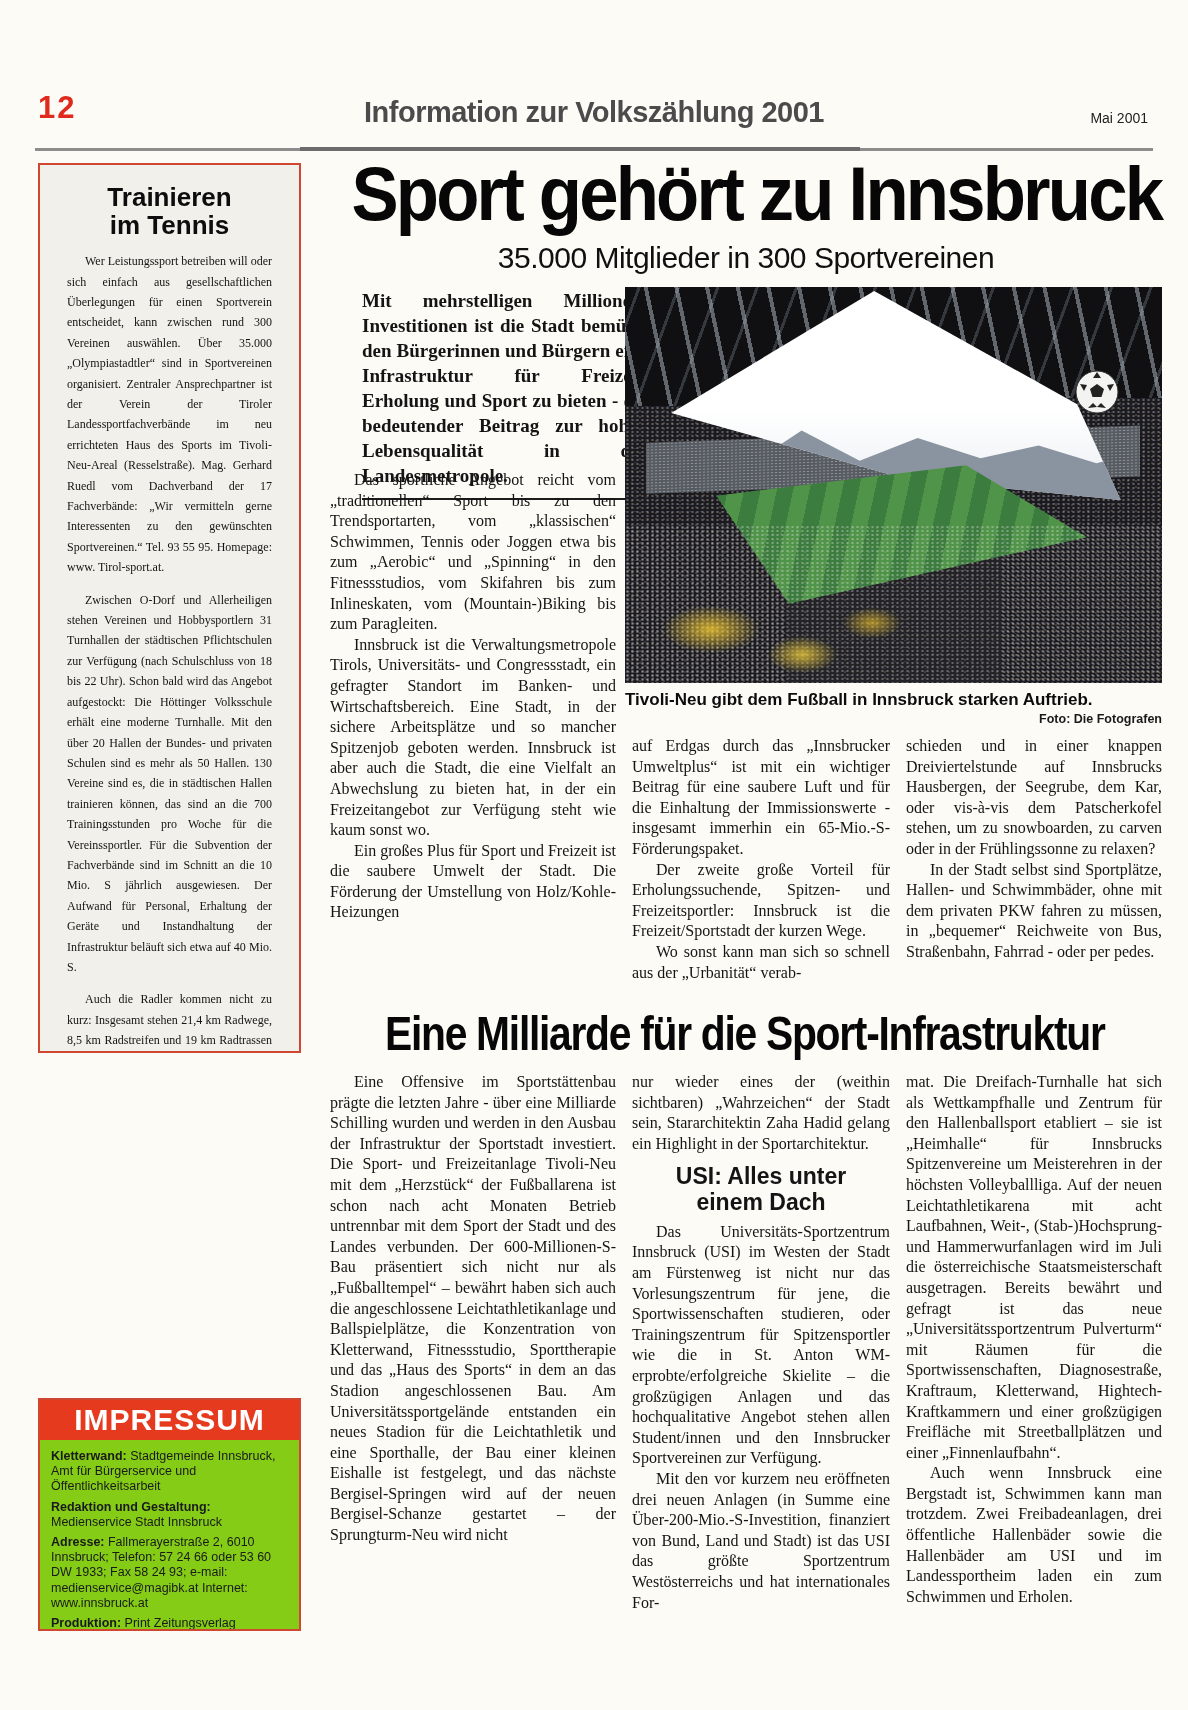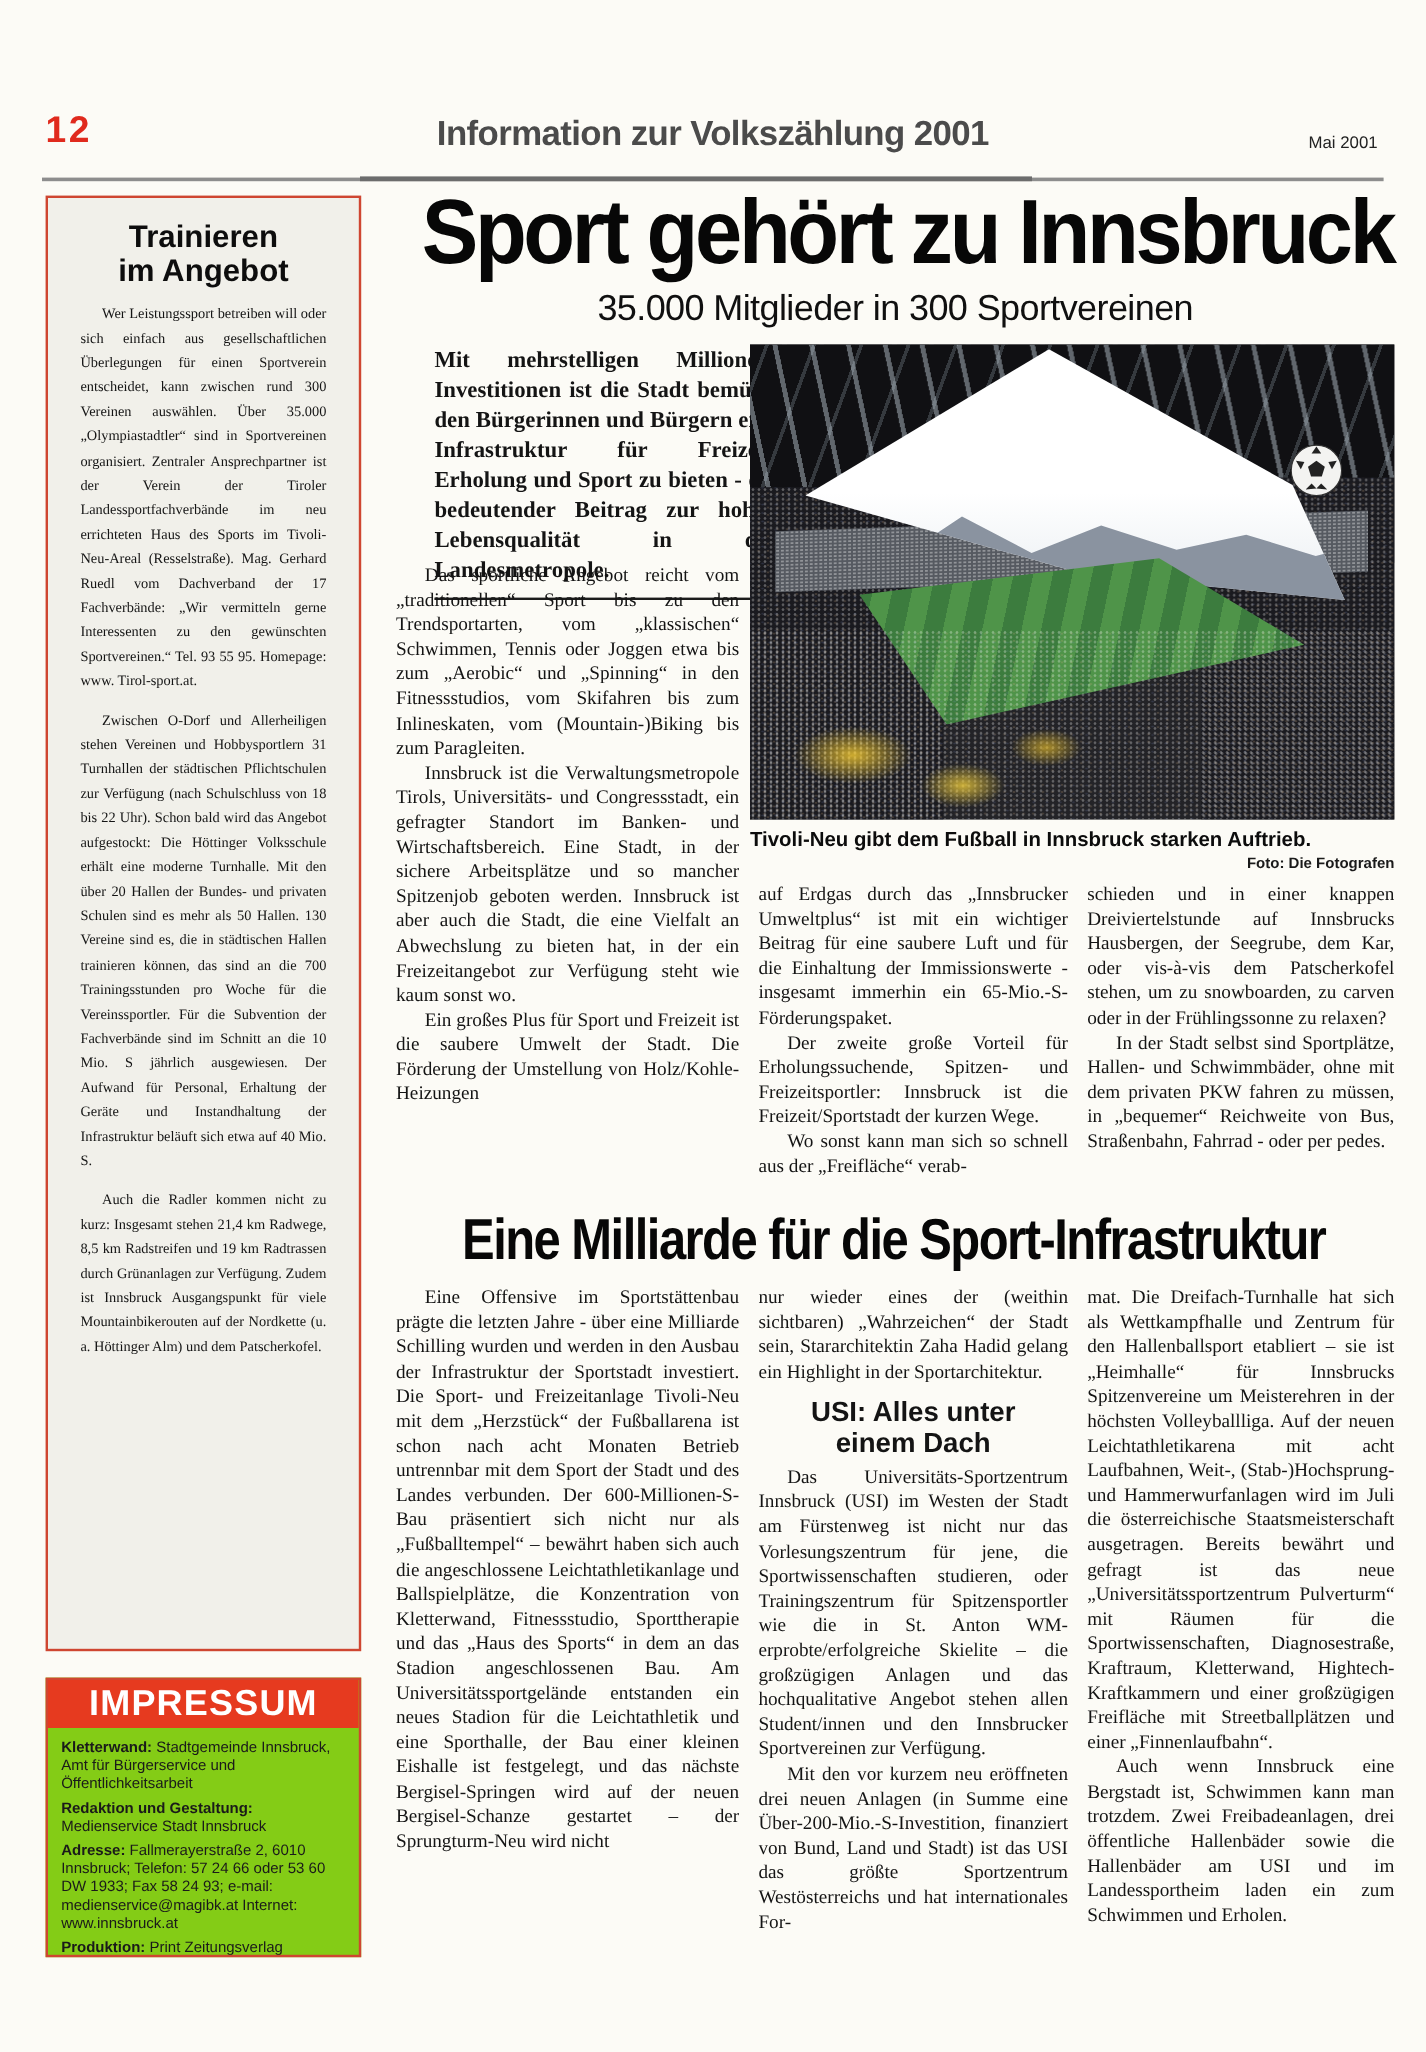--- a/index.html
+++ b/index.html
@@ -11,21 +11,21 @@
   .abs{position:absolute;}
 
   
   .page-number{left:38px;top:90px;font:700 31px "Liberation Sans",sans-serif;color:#e02a1d;letter-spacing:2px;}
   .header-title{left:0;right:0;top:96px;text-align:center;font:700 29px "Liberation Sans",sans-serif;color:#4b4b4b;letter-spacing:-0.5px;}
   .header-date{right:40px;top:110px;font:400 14px "Liberation Sans",sans-serif;color:#222;}
   .header-rule{left:35px;width:1118px;top:148px;height:3px;background:#8d8d8d;}
   .header-rule-dark{left:300px;width:560px;top:147px;height:4px;background:#6c6c6c;}
 
   
-  .sidebar{left:38px;top:163px;width:263px;height:1213px;border:2px solid #cf4631;background:#f1f0ea;
+  .sidebar{left:38px;top:163px;width:263px;height:890px;border:2px solid #cf4631;background:#f1f0ea;
     box-sizing:border-box;padding:10px 15px;overflow:hidden;}
   .sidebar-title{text-align:center;font:700 26px/1.08 "Liberation Sans",sans-serif;color:#0d0d0d;margin:8px 0 12px;}
   .sidebar-body p{margin:12px;font-size:12px;line-height:20.4px;text-align:justify;text-indent:1.5em;hyphens:auto;}
 
   
   .impressum{left:38px;top:1398px;width:263px;height:233px;border:2px solid #cf4631;background:#84cc16;
     box-sizing:border-box;overflow:hidden;}
   .impressum-header{background:#e63a1f;color:#fff;text-align:center;
     font:700 30px/40px "Liberation Sans",sans-serif;letter-spacing:1px;height:40px;}
   .impressum-body{padding:9px 11px;}
@@ -104,21 +104,21 @@
 
 <div class="abs page-number">12</div>
 <div class="abs header-title">Information zur Volkszählung 2001</div>
 <div class="abs header-date">Mai 2001</div>
 <div class="abs header-rule"></div>
 <div class="abs header-rule-dark"></div>
 
 <div class="abs sidebar">
   <div class="sidebar-title">
     <div>Trainieren</div>
-    <div>im Angebot</div>
+    <div>im Tennis</div>
   </div>
   <div class="sidebar-body">
       <p>Wer Leistungssport betreiben will oder sich einfach aus gesellschaftlichen Überlegungen für einen Sportverein entscheidet, kann zwischen rund 300 Vereinen auswählen. Über 35.000 „Olympiastadtler“ sind in Sportvereinen organisiert. Zentraler Ansprechpartner ist der Verein der Tiroler Landessportfachverbände im neu errichteten Haus des Sports im Tivoli-Neu-Areal (Resselstraße). Mag. Gerhard Ruedl vom Dachverband der 17 Fachverbände: „Wir vermitteln gerne Interessenten zu den gewünschten Sportvereinen.“ Tel. 93 55 95. Homepage: www. Tirol-sport.at.</p>
       <p>Zwischen O-Dorf und Allerheiligen stehen Vereinen und Hobbysportlern 31 Turnhallen der städtischen Pflichtschulen zur Verfügung (nach Schulschluss von 18 bis 22 Uhr). Schon bald wird das Angebot aufgestockt: Die Höttinger Volksschule erhält eine moderne Turnhalle. Mit den über 20 Hallen der Bundes- und privaten Schulen sind es mehr als 50 Hallen. 130 Vereine sind es, die in städtischen Hallen trainieren können, das sind an die 700 Trainingsstunden pro Woche für die Vereinssportler. Für die Subvention der Fachverbände sind im Schnitt an die 10 Mio. S jährlich ausgewiesen. Der Aufwand für Personal, Erhaltung der Geräte und Instandhaltung der Infrastruktur beläuft sich etwa auf 40 Mio. S.</p>
       <p>Auch die Radler kommen nicht zu kurz: Insgesamt stehen 21,4 km Radwege, 8,5 km Radstreifen und 19 km Radtrassen durch Grünanlagen zur Verfügung. Zudem ist Innsbruck Ausgangspunkt für viele Mountainbikerouten auf der Nordkette (u. a. Höttinger Alm) und dem Patscherkofel.</p>
     </div>
 </div>
 
 <div class="abs impressum">
   <div class="impressum-header">IMPRESSUM</div>
@@ -159,21 +159,21 @@
     <polygon points="13,38 18,33 22,37" fill="#222"></polygon>
     <polygon points="31,38 26,33 22,37" fill="#222"></polygon>
   </svg>
 </div>
 <div class="abs photo-caption">Tivoli-Neu gibt dem Fußball in Innsbruck starken Auftrieb.</div>
 <div class="abs photo-credit">Foto: Die Fotografen</div>
 
 <div class="abs col col2-top cont">
     <p>auf Erdgas durch das „Innsbrucker Umweltplus“ ist mit ein wichtiger Beitrag für eine saubere Luft und für die Einhaltung der Immissionswerte - insgesamt immerhin ein 65-Mio.-S-Förderungspaket.</p>
     <p>Der zweite große Vorteil für Erholungssuchende, Spitzen- und Freizeitsportler: Innsbruck ist die Freizeit/Sportstadt der kurzen Wege.</p>
-    <p>Wo sonst kann man sich so schnell aus der „Freifläche“ verab-</p>
+    <p>Wo sonst kann man sich so schnell aus der „Urbanität“ verab-</p>
   </div>
 <div class="abs col col3-top cont">
     <p>schieden und in einer knappen Dreiviertelstunde auf Innsbrucks Hausbergen, der Seegrube, dem Kar, oder vis-à-vis dem Patscherkofel stehen, um zu snowboarden, zu carven oder in der Frühlingssonne zu relaxen?</p>
     <p>In der Stadt selbst sind Sportplätze, Hallen- und Schwimmbäder, ohne mit dem privaten PKW fahren zu müssen, in „bequemer“ Reichweite von Bus, Straßenbahn, Fahrrad - oder per pedes.</p>
   </div>
 
 <h2 class="abs section-headline" style="margin:0">Eine Milliarde für die Sport-Infrastruktur</h2>
 <div class="abs col col1-bot">
     <p>Eine Offensive im Sportstättenbau prägte die letzten Jahre - über eine Milliarde Schilling wurden und werden in den Ausbau der Infrastruktur der Sportstadt investiert. Die Sport- und Freizeitanlage Tivoli-Neu mit dem „Herzstück“ der Fußballarena ist schon nach acht Monaten Betrieb untrennbar mit dem Sport der Stadt und des Landes verbunden. Der 600-Millionen-S-Bau präsentiert sich nicht nur als „Fußballtempel“ – bewährt haben sich auch die angeschlossene Leichtathletikanlage und Ballspielplätze, die Konzentration von Kletterwand, Fitnessstudio, Sporttherapie und das „Haus des Sports“ in dem an das Stadion angeschlossenen Bau. Am Universitätssportgelände entstanden ein neues Stadion für die Leichtathletik und eine Sporthalle, der Bau einer kleinen Eishalle ist festgelegt, und das nächste Bergisel-Springen wird auf der neuen Bergisel-Schanze gestartet – der Sprungturm-Neu wird nicht</p>
   </div>

